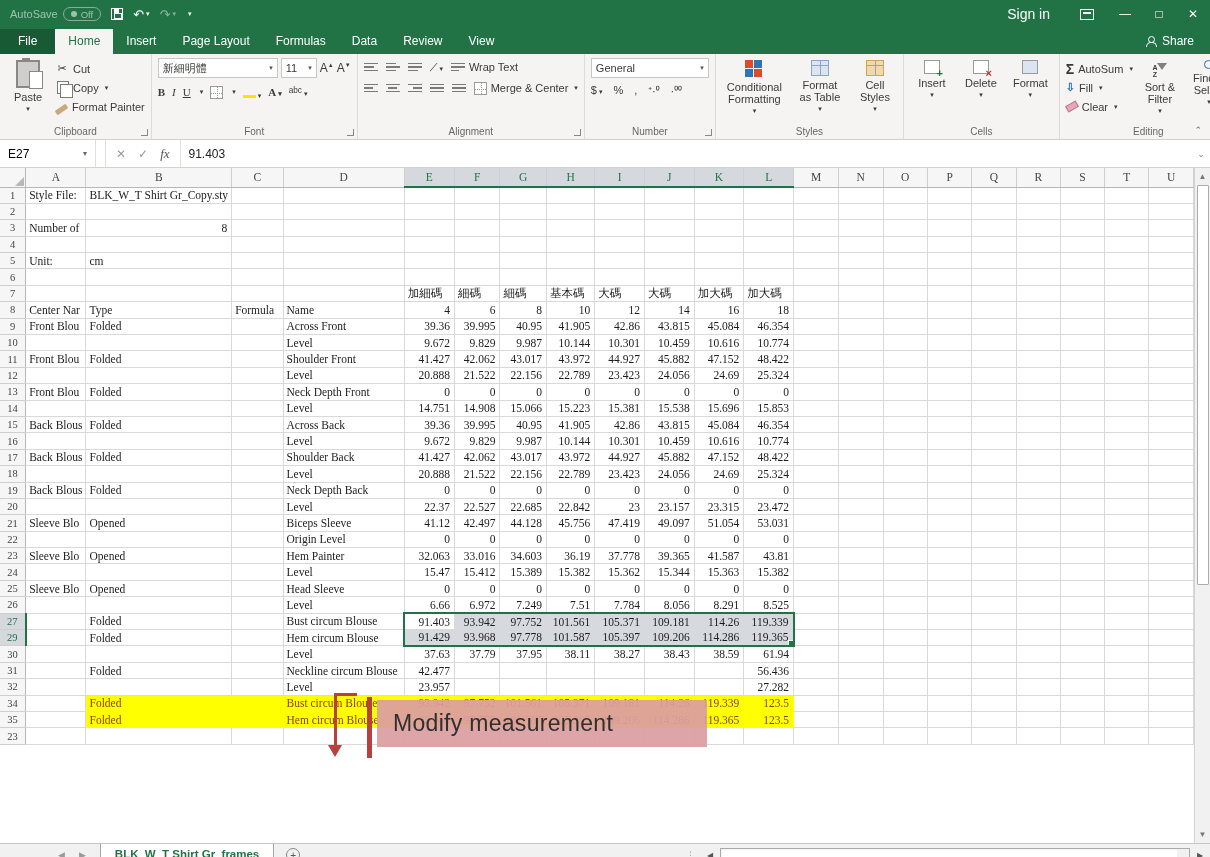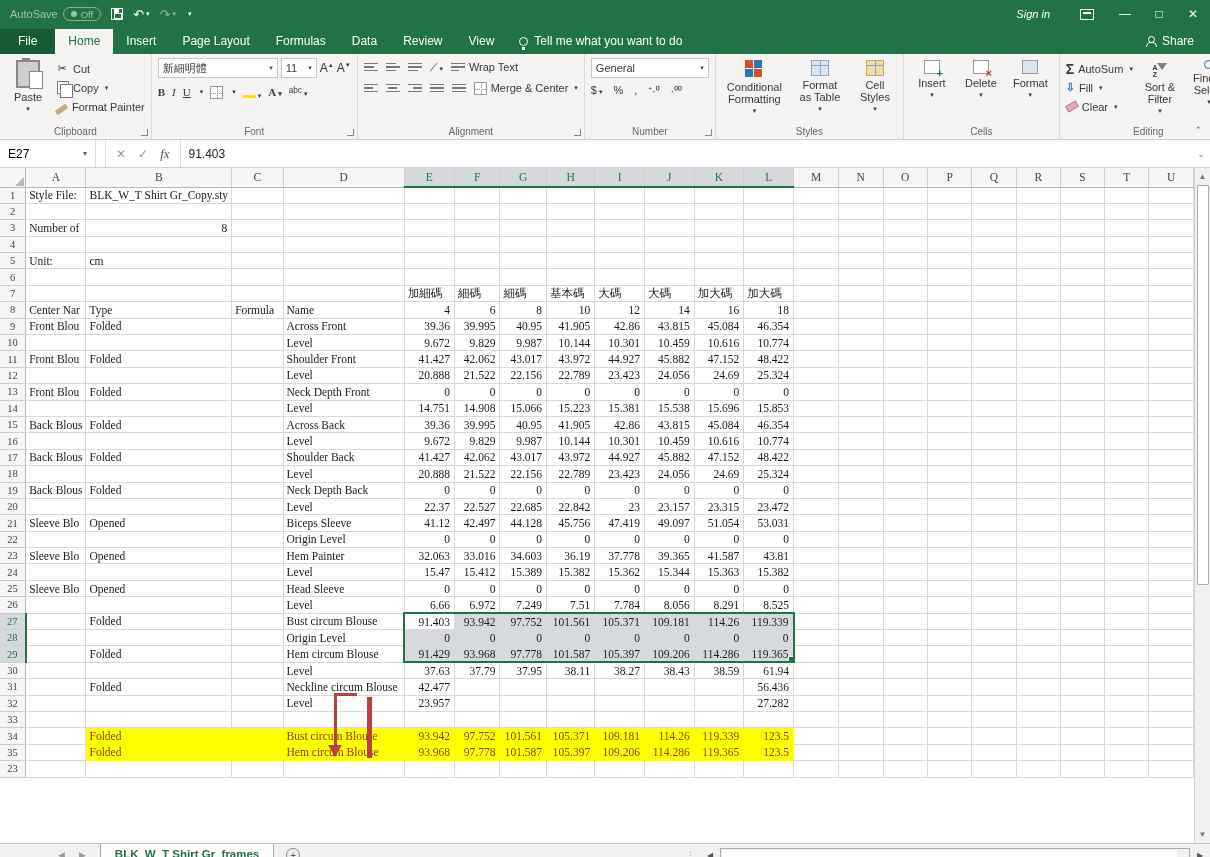--- a/index.html
+++ b/index.html
@@ -13,21 +13,21 @@
   .as-pill { border:1px solid rgba(255,255,255,.8); border-radius:9px; padding:0 7px; font-size:9.5px; height:14px; display:flex; align-items:center; gap:4px;}
   .as-dot { width:6px; height:6px; border-radius:50%; background:#fff; display:inline-block; }
   .qbtn { color:#fff; font-size:13px; cursor:default; display:flex; align-items:center; }
   .ic-save { width:12px; height:12px; border:1.5px solid #fff; position:relative; display:inline-block; }
   .ic-save:before { content:""; position:absolute; top:0; left:2px; width:5px; height:4px; background:#fff; }
   .ic-save:after { content:""; position:absolute; bottom:0; left:1.5px; width:6px; height:4px; border:1px solid #fff; }
   .dim { opacity:.45; }
   .tiny-car { font-size:7px; margin-left:2px; }
   .doc-title { position:absolute; left:0; right:0; text-align:center; font-size:12px; pointer-events:none; }
   .tb-right { margin-left:auto; display:flex; align-items:center; height:100%; }
-  .signin { font-size:11px; padding:0 16px;font-style:italic; }
+  .signin { font-size:14px; padding:0 16px; }
   .ribopt { width:14px; height:11px; border:1px solid #fff; position:relative; margin:0 14px; }
   .ribopt:before { content:""; position:absolute; top:2px; left:2px; right:2px; height:2px; background:#fff; }
   .wbtn { width:34px; height:28px; display:flex; align-items:center; justify-content:center; font-size:12px; }
 
   
   .tabrow { height:26px; background:#217346; display:flex; align-items:flex-end; color:#fff; }
   .tab { font-size:12px; padding:0 13px; line-height:25px; }
   .tab.file { background:#185a34; padding:0 18px; }
   .tab.active { background:#f5f4f2; color:#217346; }
   .tellme { display:flex; align-items:center; gap:6px; font-size:12px; padding:0 12px; line-height:25px; }
@@ -190,24 +190,20 @@
 
 <div class="tabrow">
   <span class="tab file">File</span>
   <span class="tab active">Home</span>
   <span class="tab">Insert</span>
   <span class="tab">Page Layout</span>
   <span class="tab">Formulas</span>
   <span class="tab">Data</span>
   <span class="tab">Review</span>
   <span class="tab">View</span>
-  <span class="tellme">
-      <span class="bulb"></span>
-      <span>Tell me what you want to do</span>
-    </span>
   <span class="share">
       <span class="person"></span>
       <span>Share</span>
     </span>
 </div>
 
 <div class="ribbon">
 
   <div class="rgroup">
     <div class="bigbtn">
@@ -1126,44 +1122,20 @@
             <td class=""></td>
             <td class=""></td>
             <td class=""></td>
             <td class=""></td>
             <td class=""></td>
             <td class=""></td>
             <td class=""></td>
             <td class=""></td>
           </tr>
           <tr>
-            <th class="rh rh-sel">28</th>
-            <td class=""></td>
-            <td class=""></td>
-            <td class=""></td>
-            <td class="">Origin Level</td>
-            <td class="num sel sel-l">0</td>
-            <td class="num sel">0</td>
-            <td class="num sel">0</td>
-            <td class="num sel">0</td>
-            <td class="num sel">0</td>
-            <td class="num sel">0</td>
-            <td class="num sel">0</td>
-            <td class="num sel sel-r">0</td>
-            <td class=""></td>
-            <td class=""></td>
-            <td class=""></td>
-            <td class=""></td>
-            <td class=""></td>
-            <td class=""></td>
-            <td class=""></td>
-            <td class=""></td>
-            <td class=""></td>
-          </tr>
-          <tr>
             <th class="rh rh-sel">29</th>
             <td class=""></td>
             <td class="">Folded</td>
             <td class=""></td>
             <td class="">Hem circum Blouse</td>
             <td class="num sel sel-b sel-l">91.429</td>
             <td class="num sel sel-b">93.968</td>
             <td class="num sel sel-b">97.778</td>
             <td class="num sel sel-b">101.587</td>
             <td class="num sel sel-b">105.397</td>
@@ -1235,44 +1207,20 @@
             <td class=""></td>
             <td class="">Level</td>
             <td class="num">23.957</td>
             <td class=""></td>
             <td class=""></td>
             <td class=""></td>
             <td class=""></td>
             <td class=""></td>
             <td class=""></td>
             <td class="num">27.282</td>
-            <td class=""></td>
-            <td class=""></td>
-            <td class=""></td>
-            <td class=""></td>
-            <td class=""></td>
-            <td class=""></td>
-            <td class=""></td>
-            <td class=""></td>
-            <td class=""></td>
-          </tr>
-          <tr>
-            <th class="rh">33</th>
-            <td class=""></td>
-            <td class=""></td>
-            <td class=""></td>
-            <td class=""></td>
-            <td class=""></td>
-            <td class=""></td>
-            <td class=""></td>
-            <td class=""></td>
-            <td class=""></td>
-            <td class=""></td>
-            <td class=""></td>
-            <td class=""></td>
             <td class=""></td>
             <td class=""></td>
             <td class=""></td>
             <td class=""></td>
             <td class=""></td>
             <td class=""></td>
             <td class=""></td>
             <td class=""></td>
             <td class=""></td>
           </tr>
@@ -1357,20 +1305,21 @@
     <div class="vfill"></div>
     <div class="vbtn">▼</div>
   </div>
 </div>
 
 <div class="annlayer">
   <div class="ann-h"></div>
   <div class="ann-v"></div>
   <div class="ann-head"></div>
   <div class="ann-bar"></div>
+  <div class="ann-box">Modify measurement</div>
 </div>
 
 <div class="tabbar">
   <div class="navarrows">
     <span>◀</span>
     <span>▶</span>
   </div>
   <div class="sheettab">BLK_W_T Shirt Gr_frames</div>
   <div class="addsheet">
       <span class="plus-circ">+</span>

